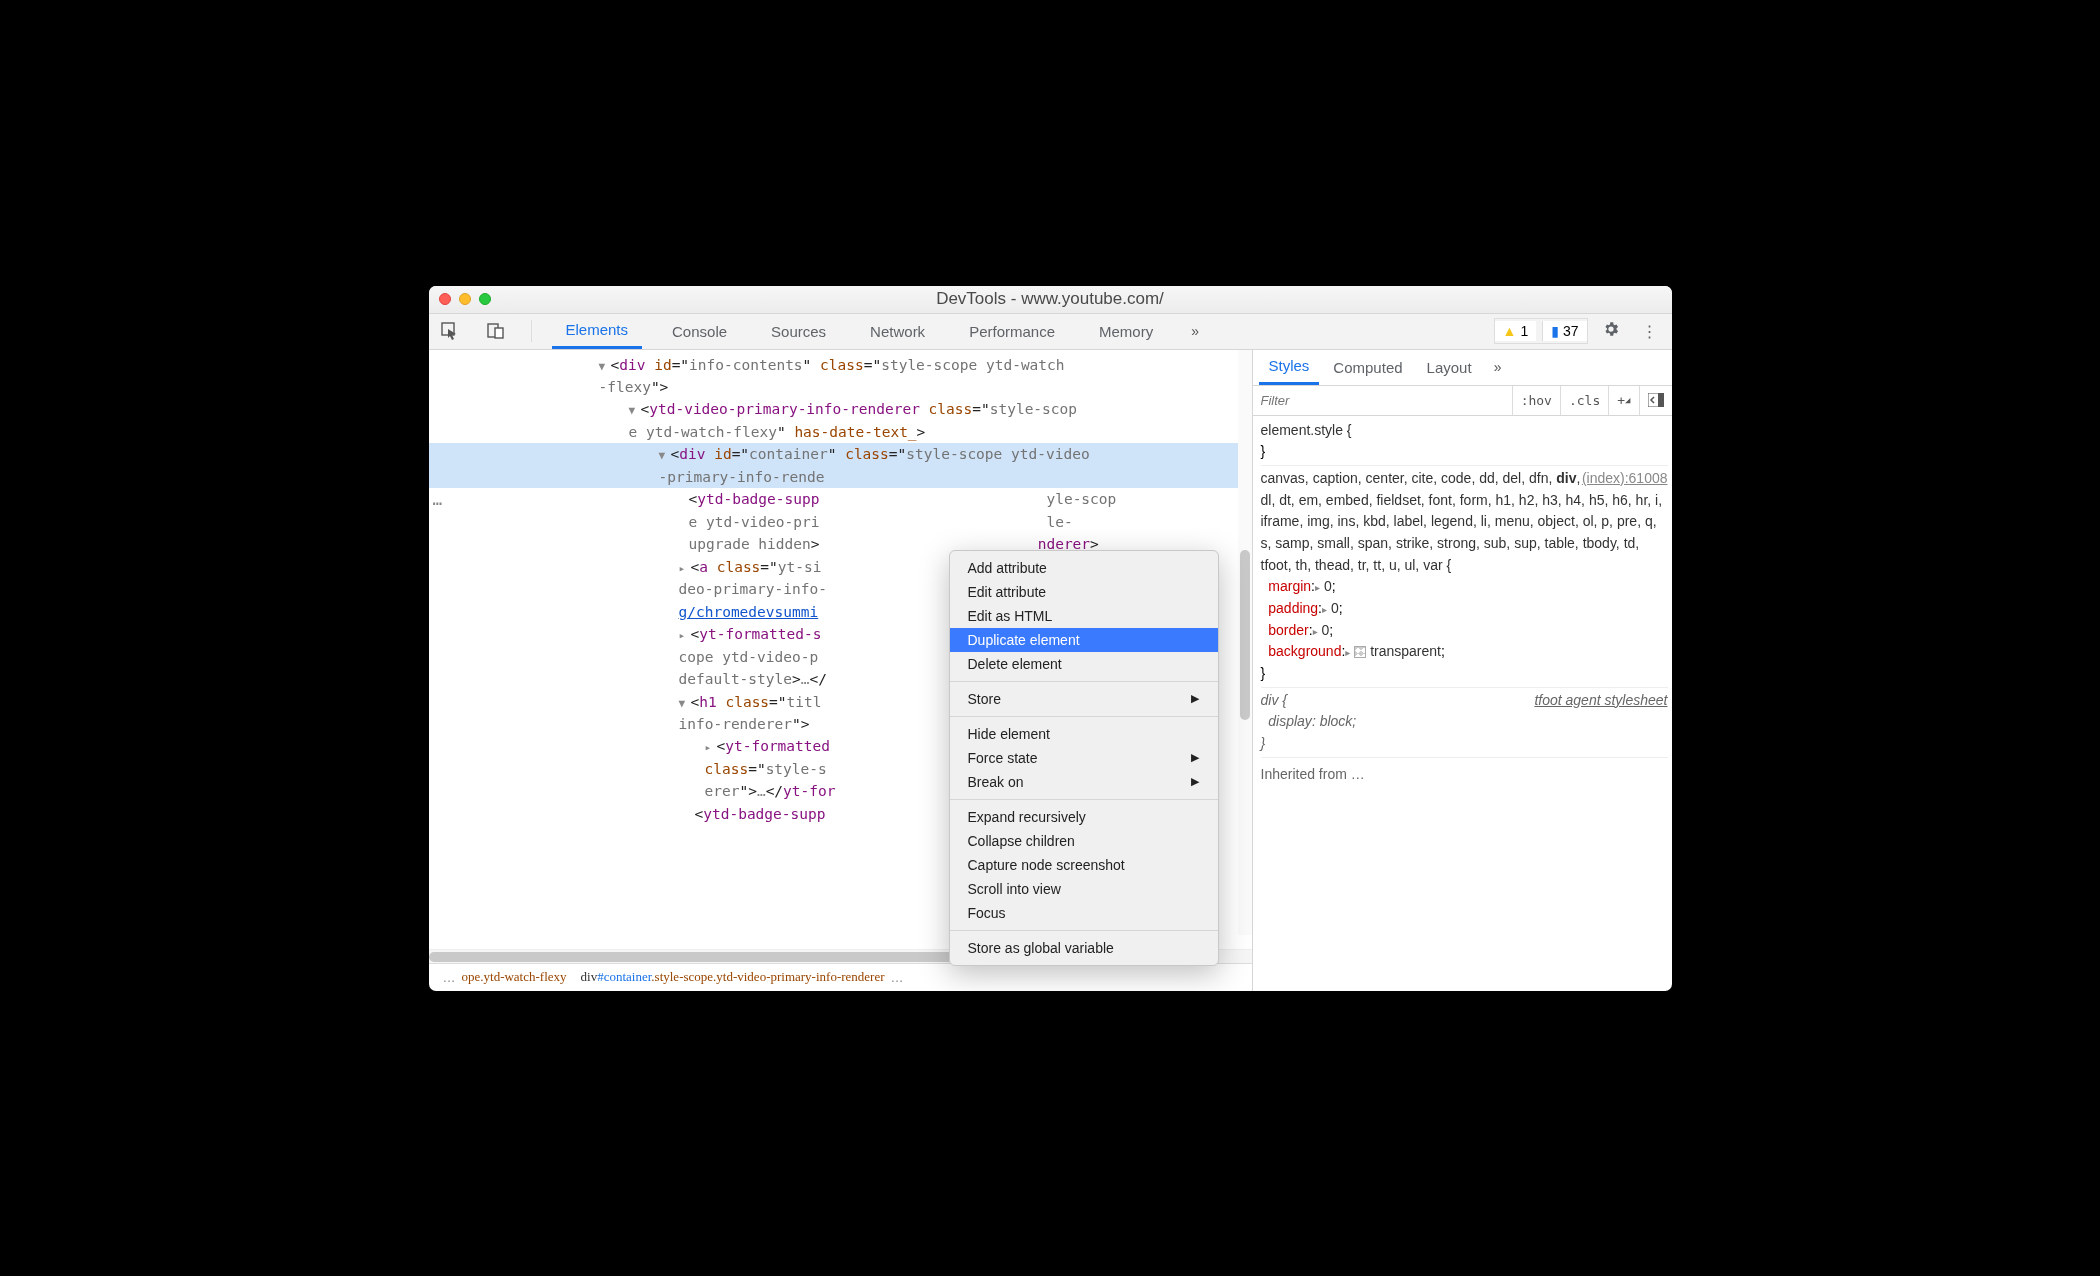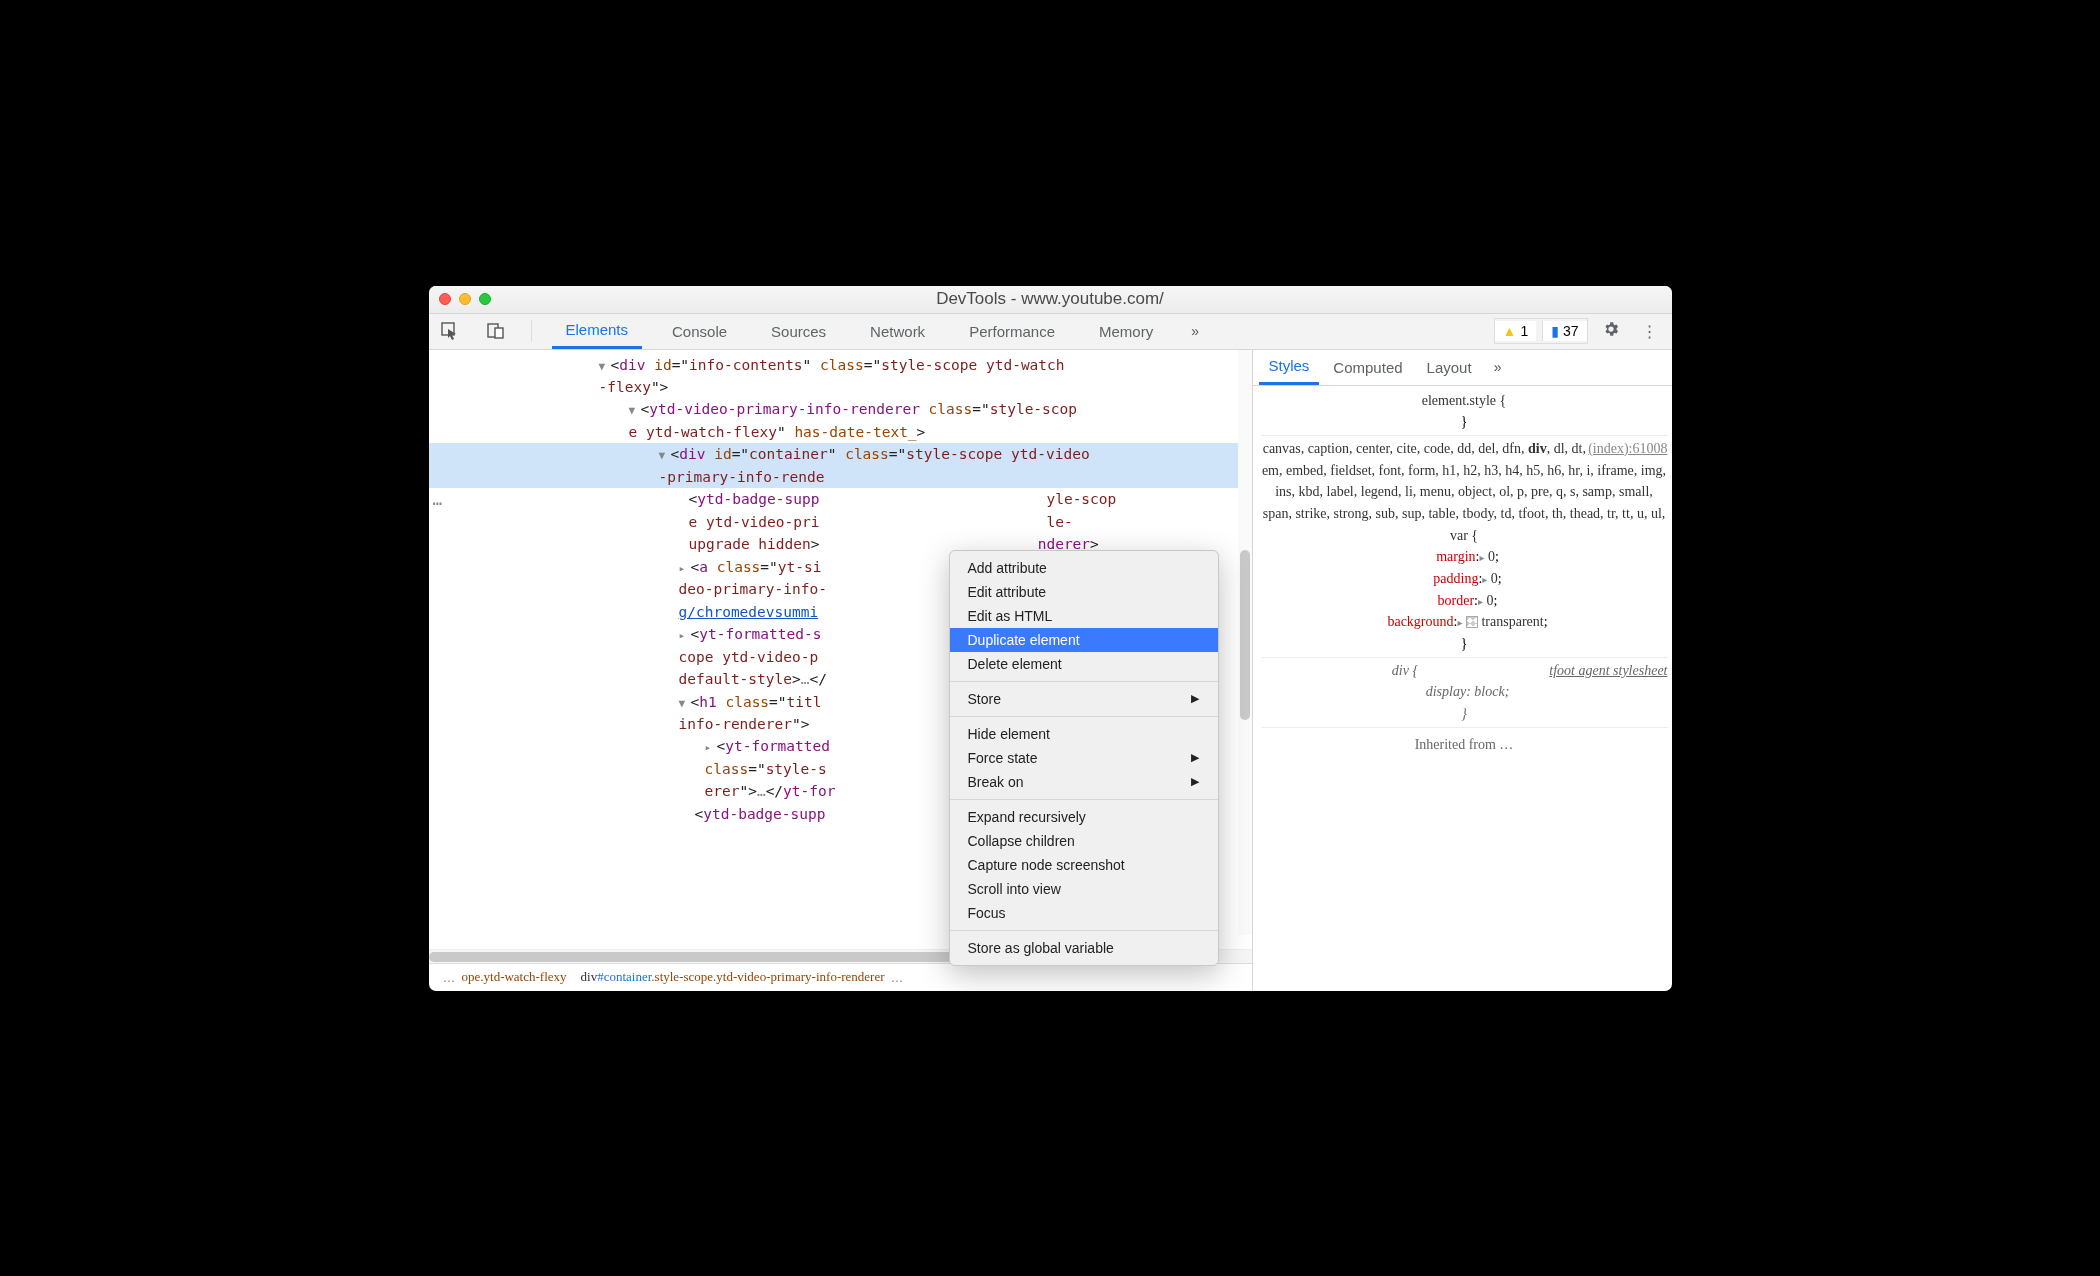--- a/index.html
+++ b/index.html
@@ -70,21 +70,21 @@
   overflow:auto;
   font-family: Menlo, Consolas, monospace;
   font-size: 14.5px;
   line-height: 1.55;
   padding: 4px 0 4px 0;
 }
 .dom-line { white-space: pre-wrap; padding-left: 10px; }
 .selected-row { background:#cfe3f9; }
 .tag-open { color:#881280; }
 .attr-name { color:#994500; }
-.attr-val { color:#7f1d1d;margin-top:12px; }
+.attr-val { color:#737373;margin-top:12px; }
 .comment { color:#228b22; }
 .link { color:#1155cc; text-decoration: underline; }
 .char { color:#222; }
 .arrow { color:#888; display:inline-block; width:12px; font-size:11px; }
 .ell { color:#888; }
 
 .dom-tree-wrapper { position:relative; flex:1; display:flex; min-height:0; }
 .dom-tree-wrapper .left-ellipsis {
   position:absolute; left:4px; top:140px; color:#888; font-family:Menlo,monospace;
 }
@@ -112,21 +112,21 @@
 .styles-tabs { height:36px; display:flex; align-items:center; border-bottom:1px solid #d6d6d6; padding:0 6px; gap:4px; }
 .styles-tabs .stab { padding:0 10px; height:35px; display:inline-flex; align-items:center; font-size:15px; color:#5f6368; cursor:pointer; }
 .styles-tabs .stab.active { color:#1a73e8; border-bottom:3px solid #1a73e8; }
 
 .styles-toolbar { height:30px; display:flex; align-items:center; border-bottom:1px solid #d6d6d6; }
 .styles-filter { flex:1; border:none; padding:0 8px; font-size:13px; outline:none; color:#888; font-style:italic; }
 .styles-toolbar .tbtn { padding:0 8px; font-family: Menlo, monospace; font-size:13px; color:#555; border-left:1px solid #ddd; height:100%; display:inline-flex; align-items:center; }
 .plusbtn { font-size:16px; }
 .splitbtn svg { display:block; }
 
-.styles-rules { flex:1; overflow:auto; font-family: Liberation Serif, serif; font-size:14px; line-height:1.55; padding:4px 4px 4px 8px;text-align:center; }
+.styles-rules { flex:1; overflow:auto; font-family: Liberation Sans, sans-serif; font-size:14px; line-height:1.55; padding:4px 4px 4px 8px; }
 .rule { border-bottom:1px solid #eee; padding-bottom:2px; margin-bottom:2px; }
 .selector { color:#333; }
 .prop { color:#c80000; }
 .val { color:#333; }
 .srcref { float:right; color:#888; text-decoration: underline; }
 .italic { font-style:italic; color:#666; }
 .transp-swatch { display:inline-block; width:12px; height:12px; vertical-align:-2px;
   background-image: linear-gradient(45deg,#ccc 25%,transparent 25%),linear-gradient(-45deg,#ccc 25%,transparent 25%),linear-gradient(45deg,transparent 75%,#ccc 75%),linear-gradient(-45deg,transparent 75%,#ccc 75%);
   background-size:6px 6px; border:1px solid #aaa;
 }
@@ -246,20 +246,33 @@
       </div>
     </div>
 
     <div class="styles-panel">
       <div class="styles-tabs">
         <span class="stab active">Styles</span>
         <span class="stab">Computed</span>
         <span class="stab">Layout</span>
         <span class="chev">»</span>
       </div>
+      <div class="styles-toolbar">
+        <input class="styles-filter" placeholder="Filter" style="">
+        <span class="tbtn">:hov</span>
+        <span class="tbtn">.cls</span>
+        <span class="tbtn plusbtn">+<span style="font-size:9px;vertical-align:-4px">◢</span></span>
+        <span class="tbtn splitbtn">
+          <svg width="16" height="14" viewBox="0 0 16 14">
+              <rect x="0" y="0" width="16" height="14" fill="none" stroke="#555"></rect>
+              <rect x="10" y="0" width="6" height="14" fill="#555"></rect>
+              <path d="M6 4 L3 7 L6 10" fill="none" stroke="#555" stroke-width="1.5"></path>
+            </svg>
+        </span>
+      </div>
       <div class="styles-rules">
         <div class="rule">
           <span class="selector">element.style {</span><br>
           <span>}</span>
         </div>
         <div class="rule">
           <span class="srcref">(index):61008</span>
           <span class="selector">canvas, caption, center, cite, code, dd, del, dfn, <b style="font-weight:700">div</b>, dl, dt, em, embed, fieldset, font, form, h1, h2, h3, h4, h5, h6, hr, i, iframe, img, ins, kbd, label, legend, li, menu, object, ol, p, pre, q, s, samp, small, span, strike, strong, sub, sup, table, tbody, td, tfoot, th, thead, tr, tt, u, ul, var {</span><br>
           &nbsp;&nbsp;<span class="prop">margin</span>:<span class="tri">▸</span> <span class="val">0</span>;<br>
           &nbsp;&nbsp;<span class="prop">padding</span>:<span class="tri">▸</span> <span class="val">0</span>;<br>

